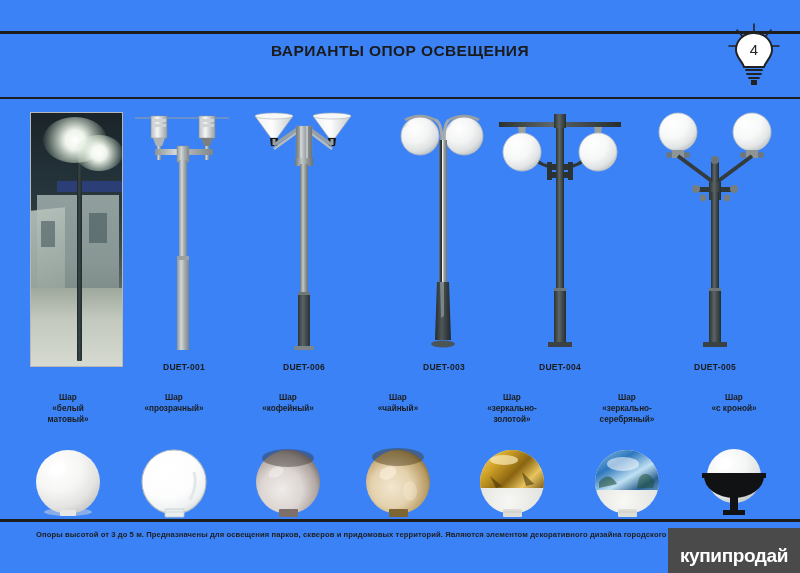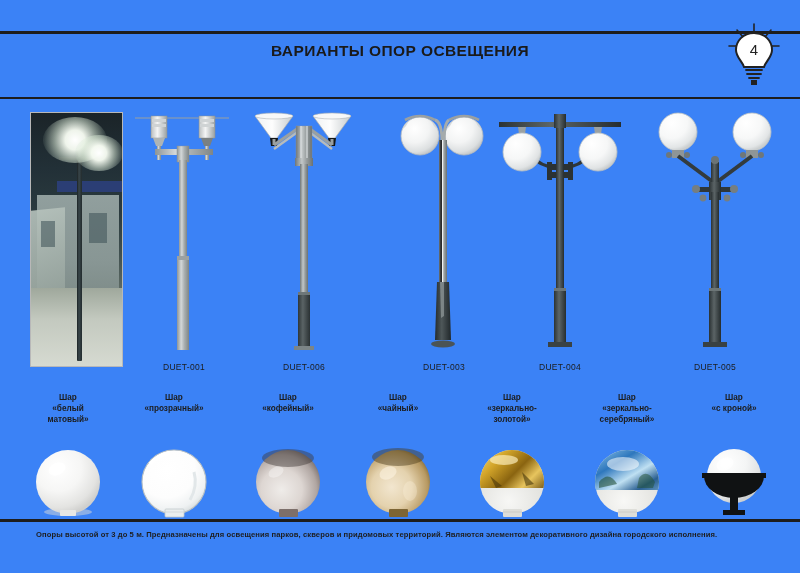--- a/index.html
+++ b/index.html
@@ -89,21 +89,21 @@
     background: radial-gradient(circle, rgba(255,255,255,1) 0%, rgba(250,255,245,.95) 25%, rgba(225,240,220,.55) 52%, rgba(190,215,195,.12) 78%, rgba(190,215,195,0) 100%);
   }
   .photo .glowA { left: 12px; top: 4px; width: 64px; height: 46px; }
   .photo .glowB { left: 44px; top: 22px; width: 48px; height: 36px; }
 
   .pole-cell {
     position: absolute; top: 0; height: 268px;
   }
   .pole-cap {
     position: absolute; left: 0; right: 0; bottom: 0;
-    text-align: center; font-size: 8.5px; font-weight: normal;
+    text-align: center; font-size: 8.5px; font-weight: bold;
     color: #1c1c1c; letter-spacing: .3px;
   }
   .pole-art { position: absolute; left: 0; top: 2px; right: 0; bottom: 20px; }
   .pole-art svg { display: block; margin: 0 auto; }
 
   
   .globes {
     position: absolute; left: 0; top: 392px; width: 800px; height: 128px;
   }
   .globe-cell { position: absolute; top: 0; height: 128px; }
@@ -614,14 +614,17 @@
           <rect x="34" y="44" width="8" height="24" fill="#101213"></rect>
           <rect x="27" y="64" width="22" height="5" fill="#101213"></rect>
           <ellipse cx="29" cy="18" rx="9" ry="6" fill="#ffffff" opacity=".75" transform="rotate(-25 29 18)"></ellipse>
         </svg>
       </div>
     </div>
   </div>
 
   <div class="ftr-rule"></div>
   <div class="ftr-text">Опоры высотой от 3 до 5 м. Предназначены для освещения парков, скверов и придомовых территорий. Являются элементом декоративного дизайна городского исполнения.</div>
+  <div class="watermark">
+    <span class="wm-text">купипродай</span>
+  </div>
 
 </div>
 
 </body></html>

